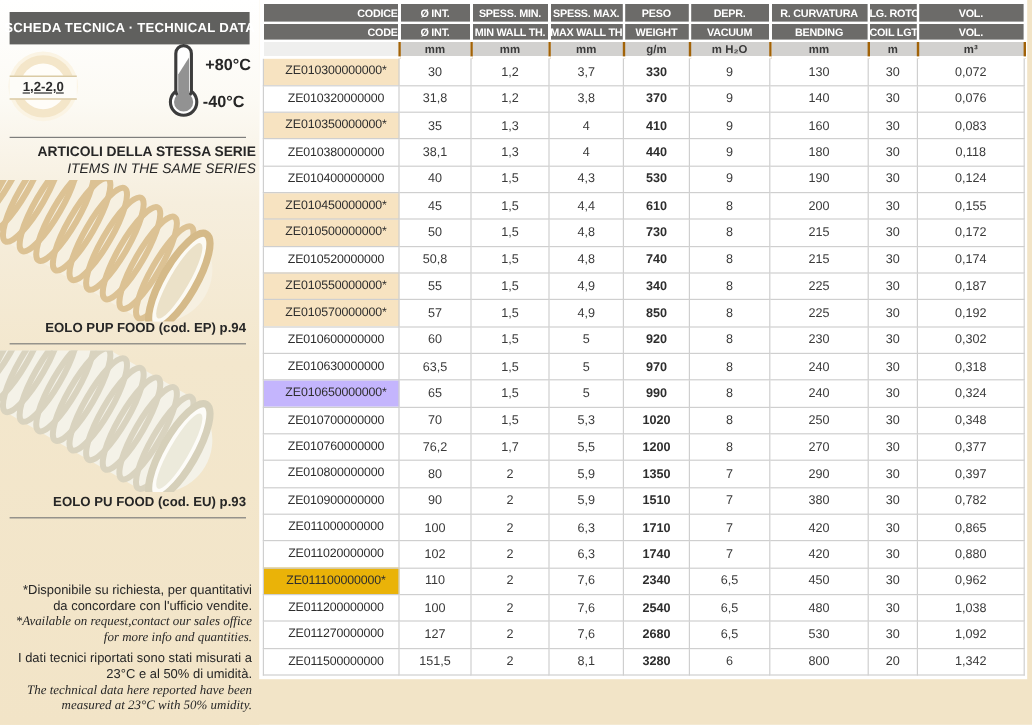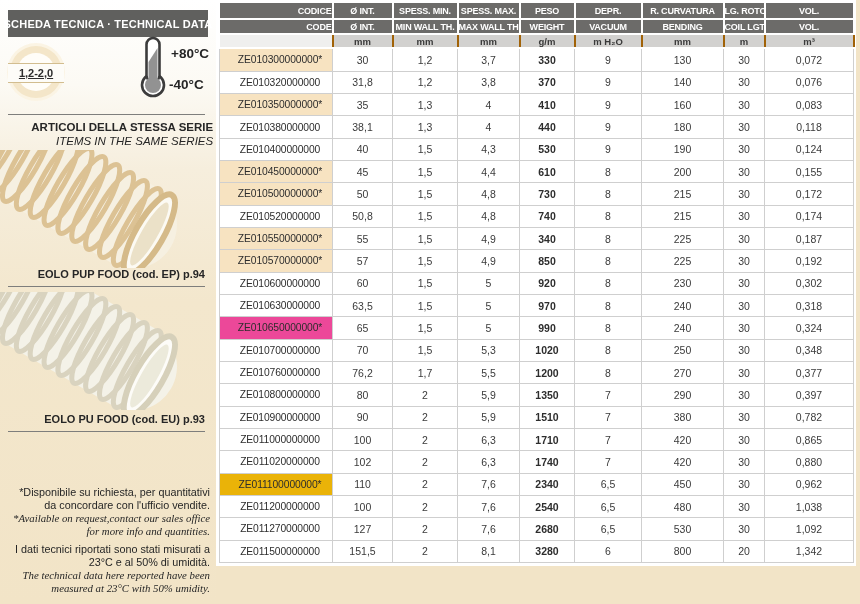--- a/index.html
+++ b/index.html
@@ -327,21 +327,21 @@
           <td>63,5</td>
           <td>1,5</td>
           <td>5</td>
           <td class="wt">970</td>
           <td>8</td>
           <td>240</td>
           <td>30</td>
           <td>0,318</td>
         </tr>
         <tr>
-          <td class="code" style="background: #ec4899;">ZE010650000000*</td>
+          <td class="code" style="background: #c4b5fd;">ZE010650000000*</td>
           <td>65</td>
           <td>1,5</td>
           <td>5</td>
           <td class="wt">990</td>
           <td>8</td>
           <td>240</td>
           <td>30</td>
           <td>0,324</td>
         </tr>
         <tr>

